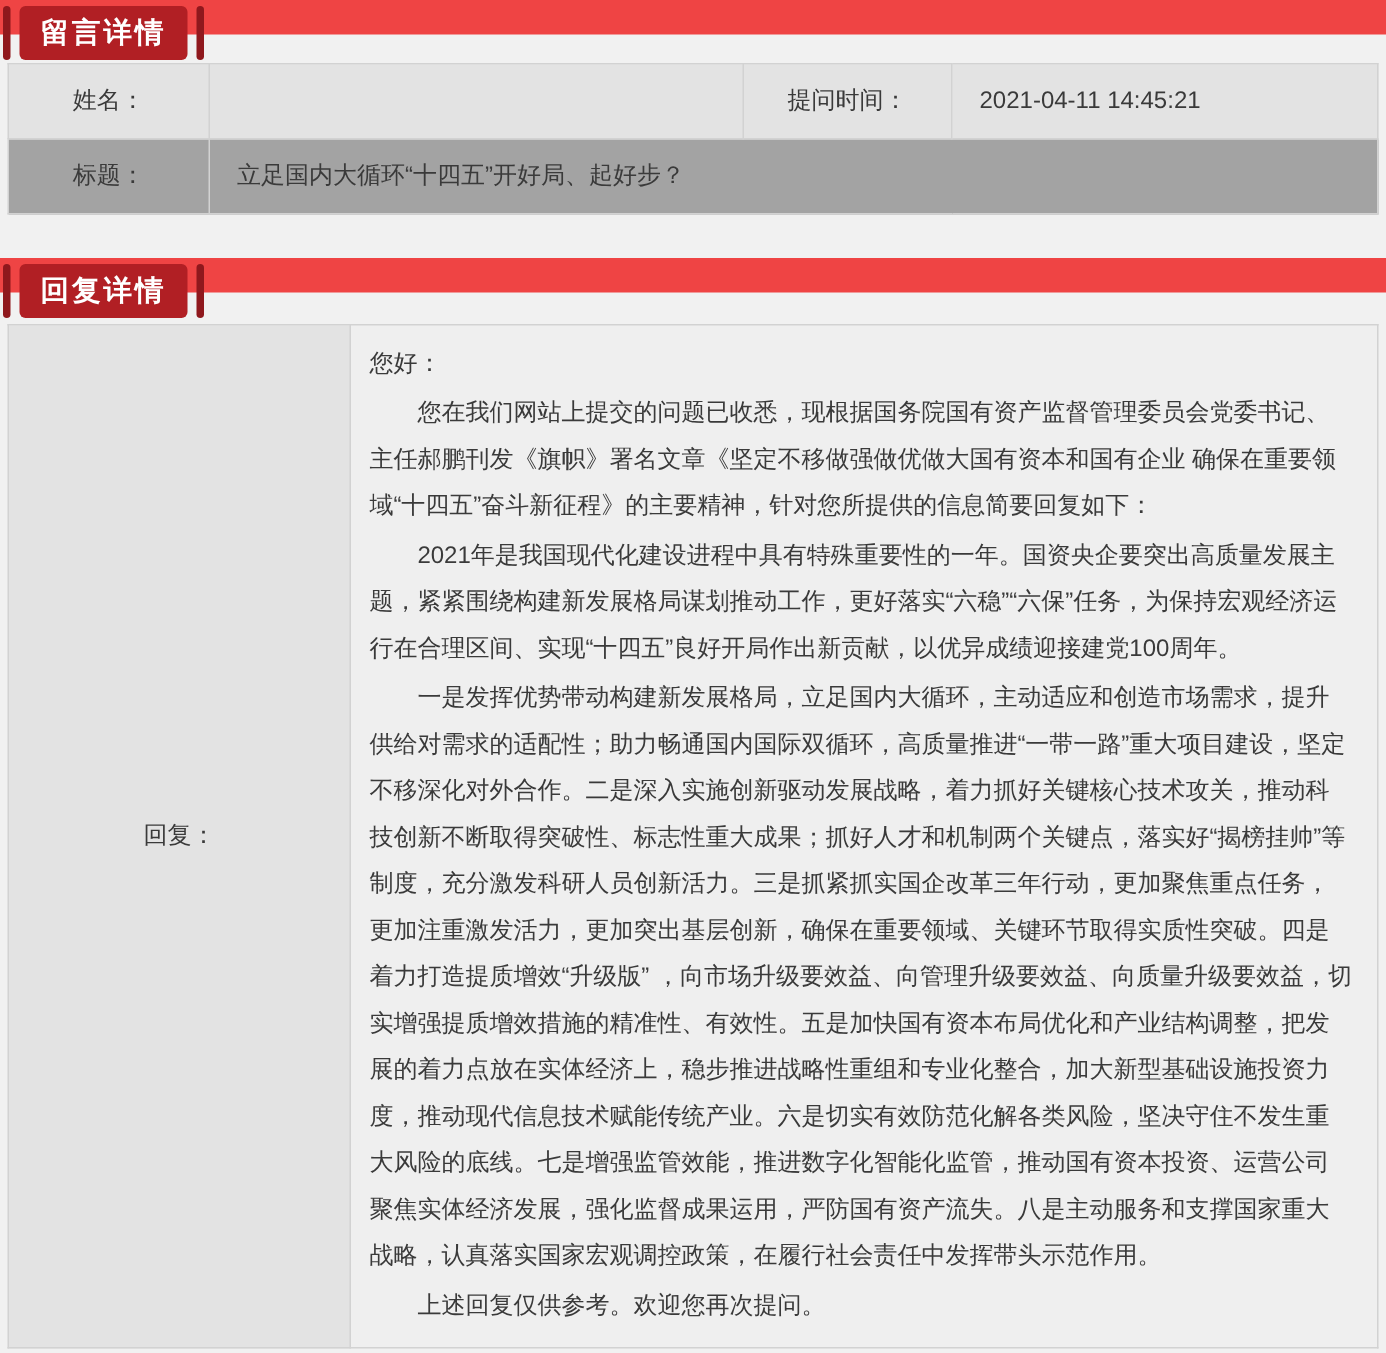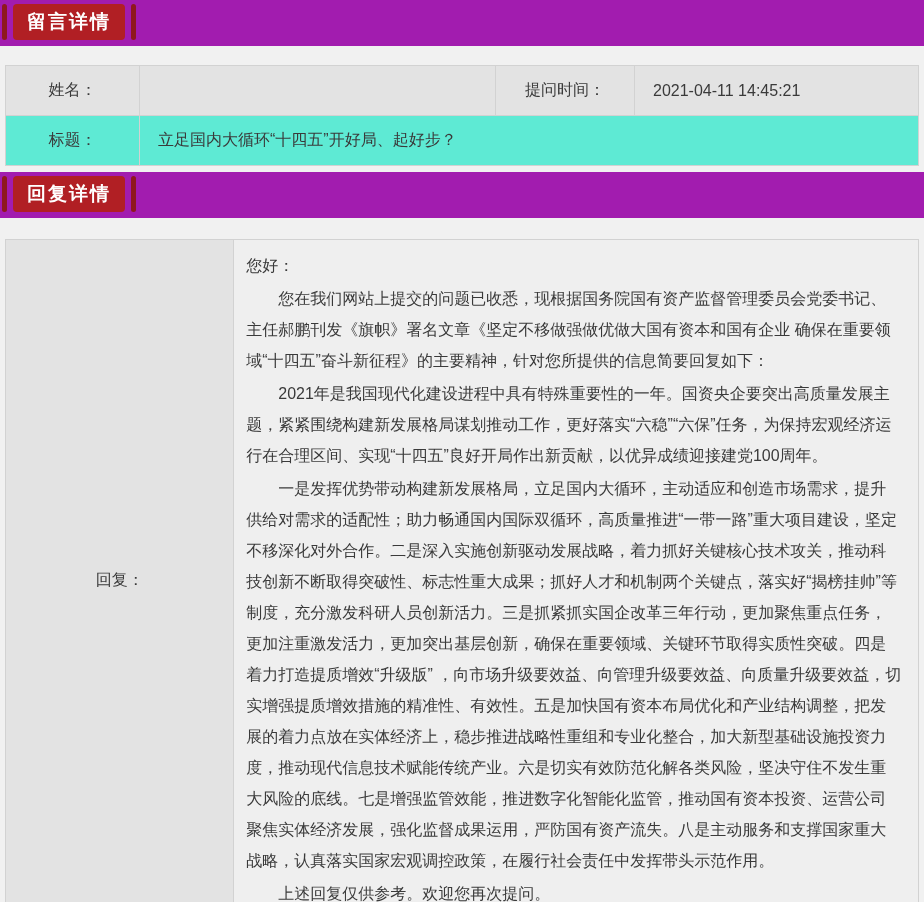--- a/index.html
+++ b/index.html
@@ -5,22 +5,22 @@
   html, body {
     margin: 0; padding: 0;
     width: 924px; height: 902px;
     background: #f1f1f1;
     font-family: "Liberation Sans", "DejaVu Sans", sans-serif;
     color: #3a3a3a;
     overflow: hidden;
   }
   .header-strip {
     position: relative;
-    height: 46px;
-    background: #a21caf;
+    height: 23px;
+    background: #ef4444;
   }
   .badge-wrap {
     position: absolute;
     left: 2px; top: 4px;
     display: flex;
     align-items: stretch;
     height: 36px;
   }
   .side-bar {
     width: 5px;
@@ -50,42 +50,42 @@
   table.info-table td {
     border: 1px solid #d2d2d2;
     height: 47px;
     vertical-align: middle;
   }
   td.lbl {
     text-align: center;
     background: #e3e3e3;
   }
   td.val { padding: 0 18px; background: #e3e3e3; }
-  tr.light td { background: #5eead4; }
+  tr.light td { background: #a3a3a3; }
   tr.dark  td { background: #e3e3e3; }
   .col-l1 { width: 131px; }
   .col-v1 { width: 319px; }
   .col-l2 { width: 136px; }
   #reply-table { height: 629px; margin-top: 21px; }
   #reply-table tr.first-row td { height: 50px; }
   td.reply-label {
     background: #e3e3e3;
     text-align: center;
     vertical-align: middle;
   }
   td.reply-content {
     background: #efefef;
     vertical-align: top;
     padding: 8px 14px 10px 10px;
     line-height: 31px;
     font-size: 16px;
   }
   .reply-content p { margin: 2px; }
   .reply-content p.indent { text-indent: 2em; }
-  .strip-2 { margin-top: 6px; }
+  .strip-2 { margin-top: 29px; }
 </style>
 </head>
 <body>
 
 <div class="header-strip">
   <div class="badge-wrap">
     <span class="side-bar"></span>
     <span class="badge">留言详情</span>
     <span class="side-bar"></span>
   </div>

